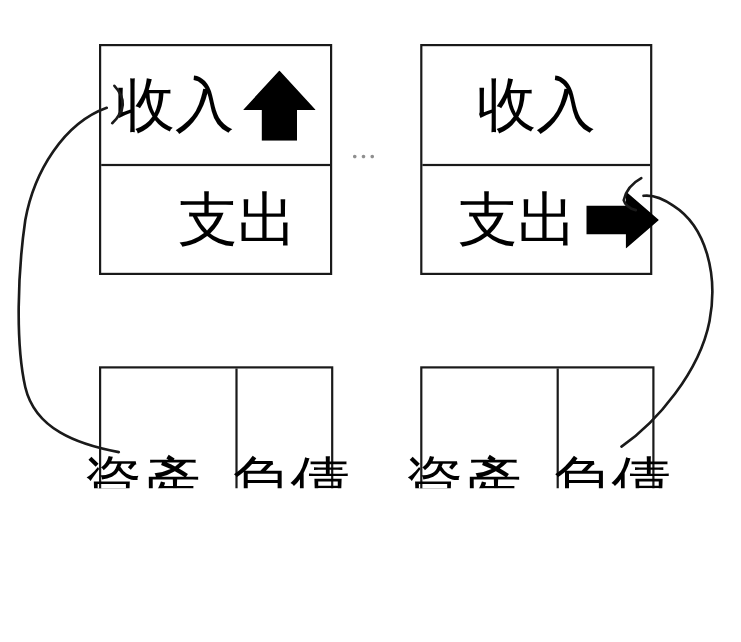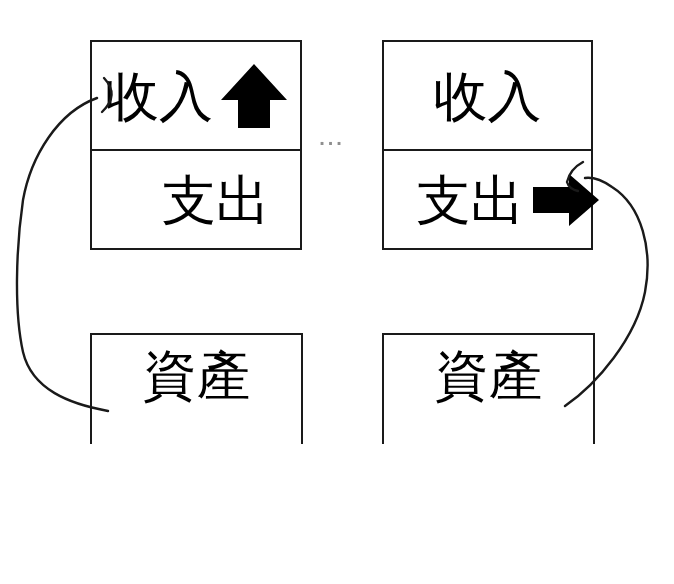--- a/index.html
+++ b/index.html
@@ -5,32 +5,32 @@
   html, body {
     margin: 0;
     padding: 0;
     background: #ffffff;
   }
   .canvas {
     position: relative;
     width: 674px;
     height: 444px;
     background: var(--bg, #ffffff);
-    font-family: Liberation Sans, sans-serif;
+    font-family: Liberation Serif, serif;
     overflow: hidden;
   }
   .box {
     position: absolute;
     box-sizing: border-box;
     border: 2px solid var(--line, #1a1a1a);
     display: flex;
     background: #ffffff;
   }
   .split-h { flex-direction: column; }
-  .split-v { flex-direction: column; gap: 48px; }
+  .split-v { flex-direction: row; gap: 48px; }
 
   #box-income-1 { left: 90px;  top: 40px;  width: 212px; height: 210px; }
   #box-income-2 { left: 382px; top: 40px;  width: 211px; height: 210px; }
   #box-bs-1     { left: 90px;  top: 333px; width: 213px; height: 213px; }
   #box-bs-2     { left: 382px; top: 333px; width: 213px; height: 213px; }
 
   .cell {
     display: flex;
     align-items: center;
     justify-content: center;

